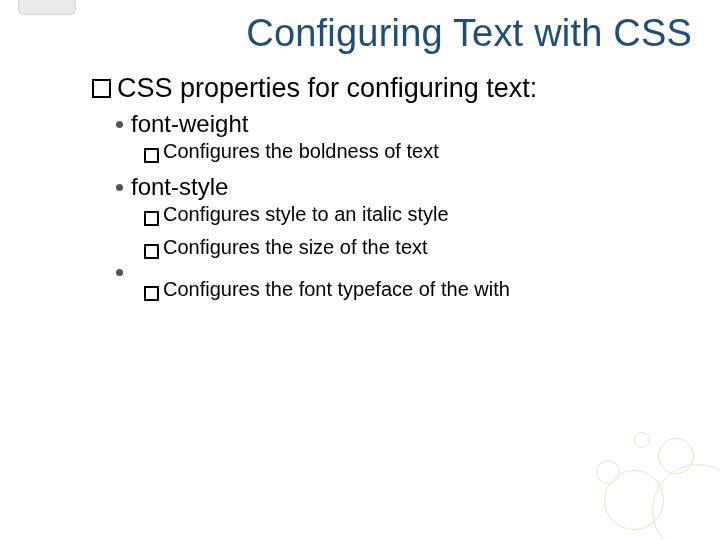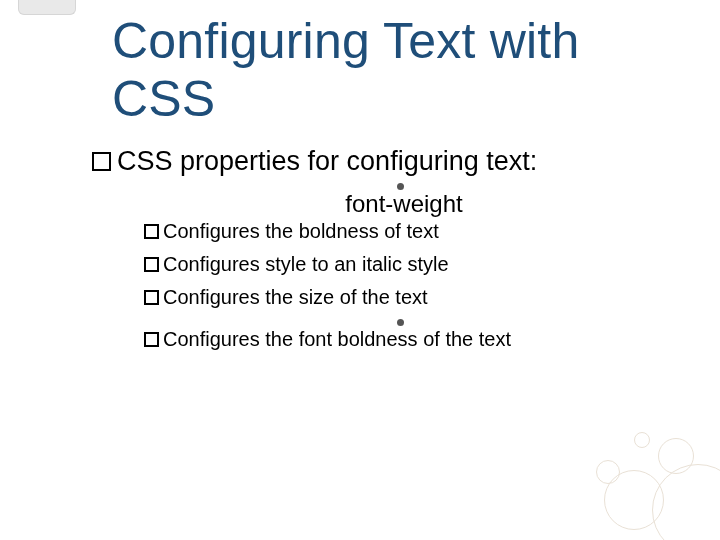--- a/index.html
+++ b/index.html
@@ -27,58 +27,58 @@
   }
   .slide {
     position: absolute;
     top: 12px;
     left: 0;
     right: 0;
     padding: 0 28px 0 92px;
   }
   .title {
     color: #1f4e79;
-    font-size: 50px;
+    font-size: 38px;
     font-weight: 400;
     margin: 0 0 18px 20px;
     letter-spacing: 0.2px;
+    text-align: right;
   }
   .level1 {
     font-size: 27px;
     margin: 0 0 6px 0;
     display: flex;
     align-items: center;
   }
   .level1 .sq {
     width: 15px;
     height: 15px;
     border: 2px solid #000;
     margin-right: 6px;
     flex-shrink: 0;
   }
   .level2 {
     font-size: 24px;
     margin: 4px 0 2px 24px;
     display: flex;
     align-items: center;
-    flex-direction: column;
   }
   .level2 .dot {
     width: 7px;
     height: 7px;
     border-radius: 50%;
     background: #555;
     margin-right: 8px;
     flex-shrink: 0;
   }
   .level3 {
     font-size: 20px;
     margin: 2px 0 10px 52px;
     display: flex;
-    align-items: center;
+    align-items: flex-end;
   }
   .level3 .sq-sm {
     width: 11px;
     height: 11px;
     border: 2px solid #000;
     margin-right: 4px;
     flex-shrink: 0;
   }
   .decor-circles {
     position: absolute;
@@ -117,36 +117,40 @@
 
   <div class="level2">
     <span class="dot"></span>
     <span>font-weight</span>
   </div>
   <div class="level3">
     <span class="sq-sm"></span>
     <span>Configures the boldness of text</span>
   </div>
 
+  <div class="level2">
+    <span class="dot"></span>
+    <span>font-style</span>
+  </div>
   <div class="level3">
     <span class="sq-sm"></span>
     <span>Configures style to an italic style</span>
   </div>
 
   <div class="level3">
     <span class="sq-sm"></span>
     <span>Configures the size of the text</span>
   </div>
 
   <div class="level2">
     <span class="dot"></span>
   </div>
   <div class="level3">
     <span class="sq-sm"></span>
-    <span>Configures the font boldness of the text</span>
+    <span>Configures the font typeface of the with</span>
   </div>
 
 </div>
 
 <div class="decor-circles">
   <div class="c c1"></div>
   <div class="c c2"></div>
   <div class="c c3"></div>
   <div class="c c4"></div>
   <div class="c c5"></div>

